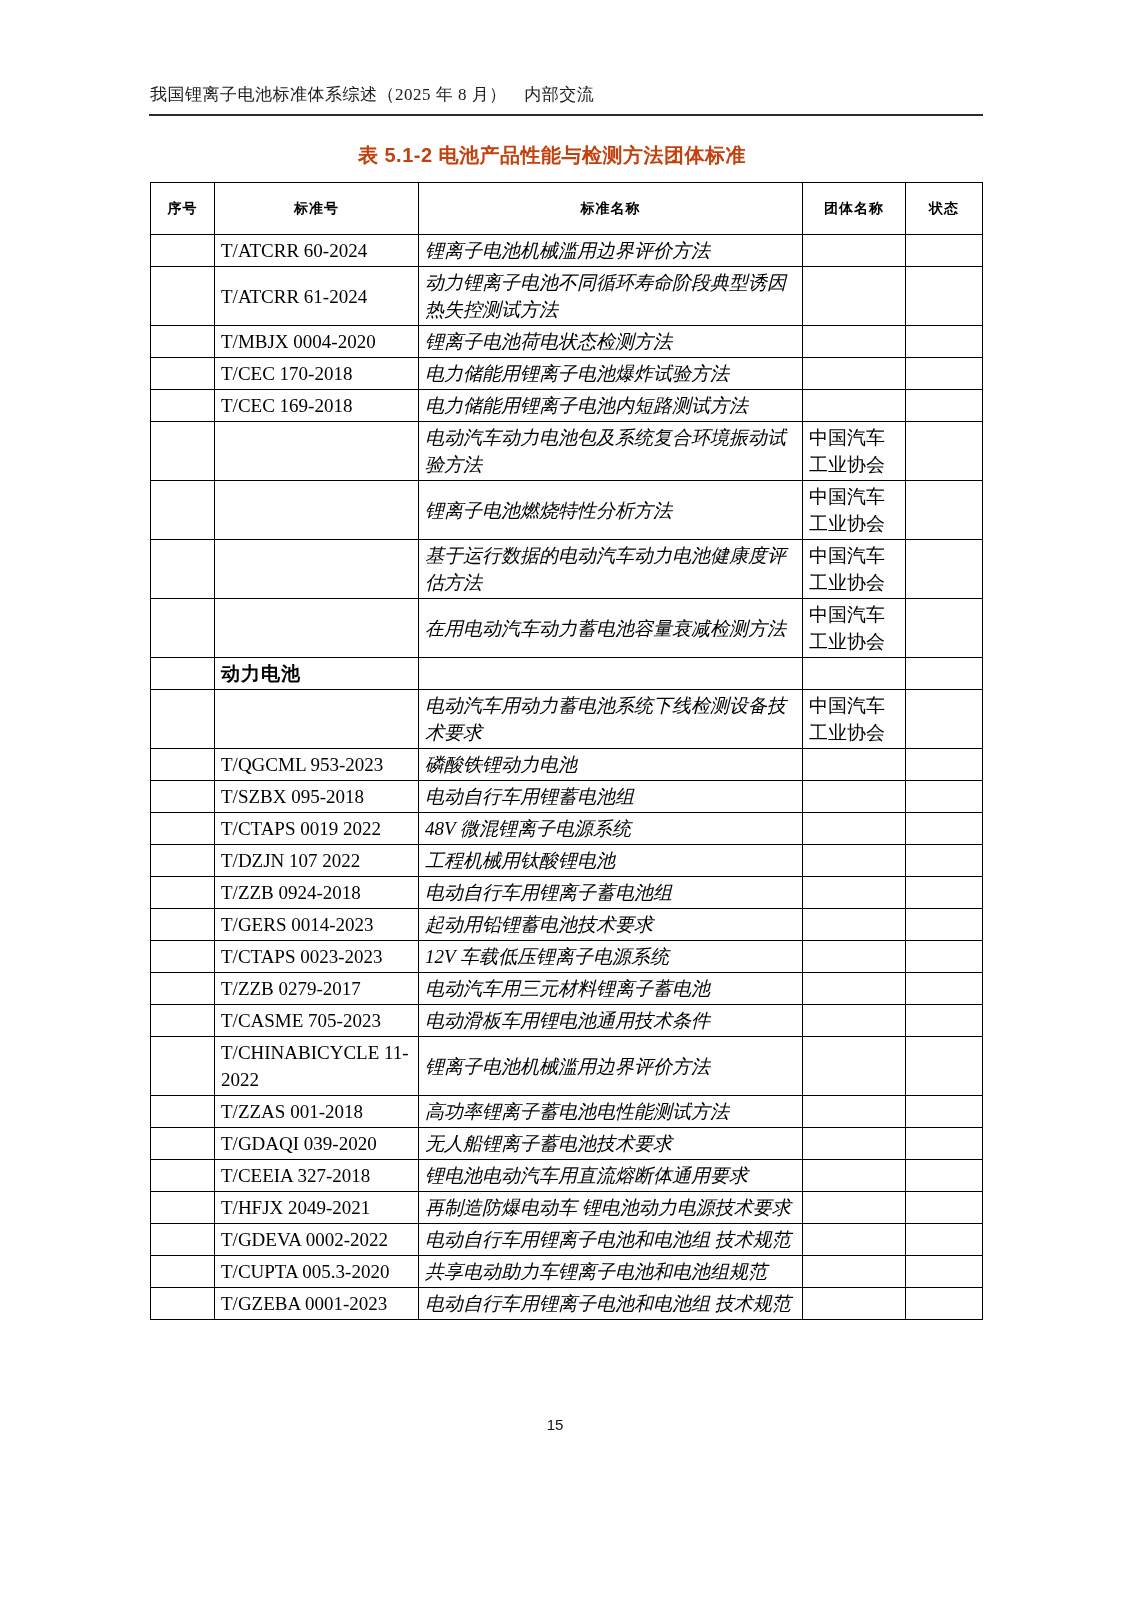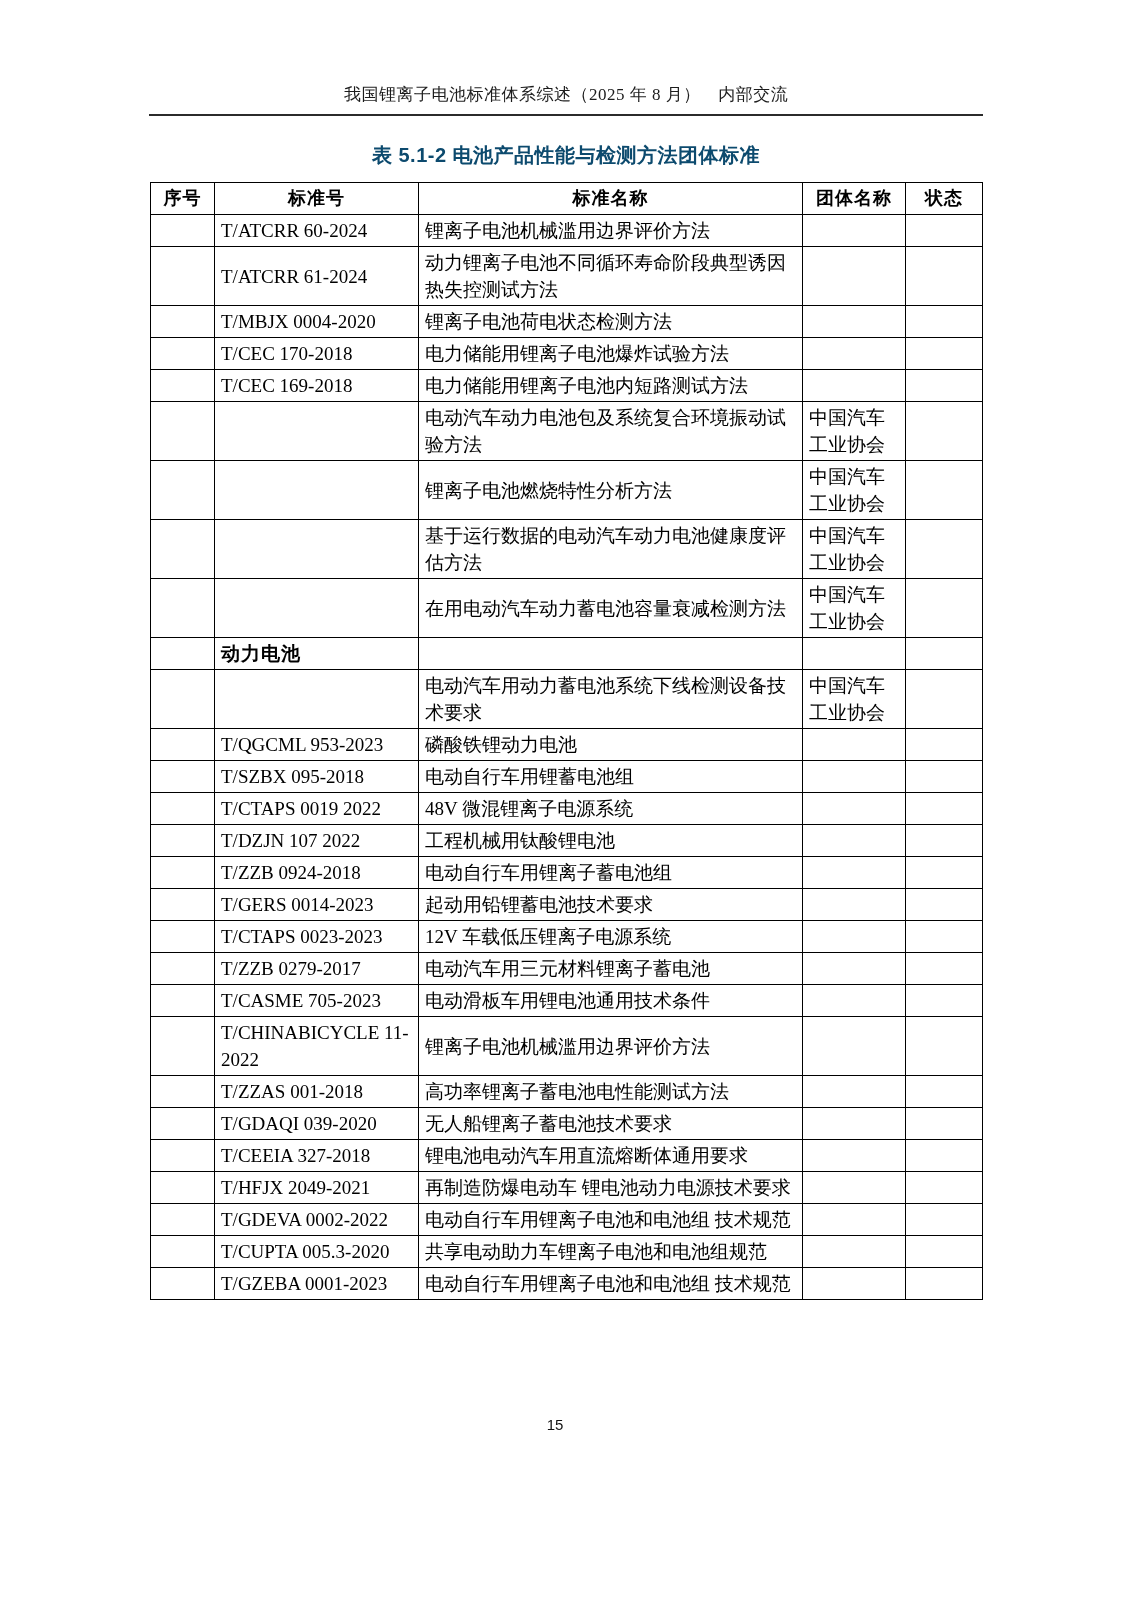--- a/index.html
+++ b/index.html
@@ -6,55 +6,55 @@
   body{
     width:1131px;height:1600px;
     font-family:"Liberation Serif", serif;
     color:#000;
     position:relative;
   }
   .doc{position:relative;width:1131px;height:1600px;background:#fff;}
 
   .page-header{
     position:absolute;top:84px;left:150px;width:832px;
-    text-align:center;font-size:17px;line-height:22px;
+    text-align:left;font-size:17px;line-height:22px;
     color:#1c1c1c;letter-spacing:.5px;white-space:pre;
   }
   .header-rule{
     position:absolute;top:114px;left:149px;width:834px;height:0;
     border-bottom:2px solid #2b2b2b;
   }
   .table-title{
-    position:absolute;top:142px;left:150px;width:832px;
+    position:absolute;top:142px;left:136px;width:832px;
     text-align:center;font-weight:bold;font-size:20px;line-height:26px;
-    font-family:"Liberation Sans", sans-serif;color:#0c4a6e;
+    font-family:"Liberation Sans", sans-serif;color:#c2410c;
     letter-spacing:.5px;
   }
 
   table.std{
     position:absolute;top:182px;left:150px;width:832px;
     border-collapse:collapse;table-layout:fixed;
     background:#fff;
   }
   table.std th, table.std td{
     border:1px solid #000;
     vertical-align:middle;
     font-size:19px;line-height:27px;
     padding:2px 6px;
     overflow:hidden;
     word-break:break-word;
   }
   table.std th{
     font-weight:bold;text-align:center;
-    font-size:18px;height:25px;padding:2px 2px;
+    font-size:14px;height:25px;padding:12px 2px;
     letter-spacing:1px;
   }
   td.c0{padding:2px 2px;}
   td.c1{padding:2px 6px 2px 10px;font-size:18px;}
-  td.c2{padding:2px 26px 2px 12px;}
+  td.c2{padding:2px 26px 2px 12px;font-style:italic;}
   td.c3{padding:2px 6px 2px 13px;font-size:18px;}
   td.c4{padding:2px 2px;}
   td.section-cell{font-weight:bold;font-size:19px;letter-spacing:1px;}
 
   .page-number{
     position:absolute;top:1416px;left:150px;width:810px;
     text-align:center;
     font-family:"Liberation Sans", sans-serif;
     font-size:15px;color:#111;
   }

